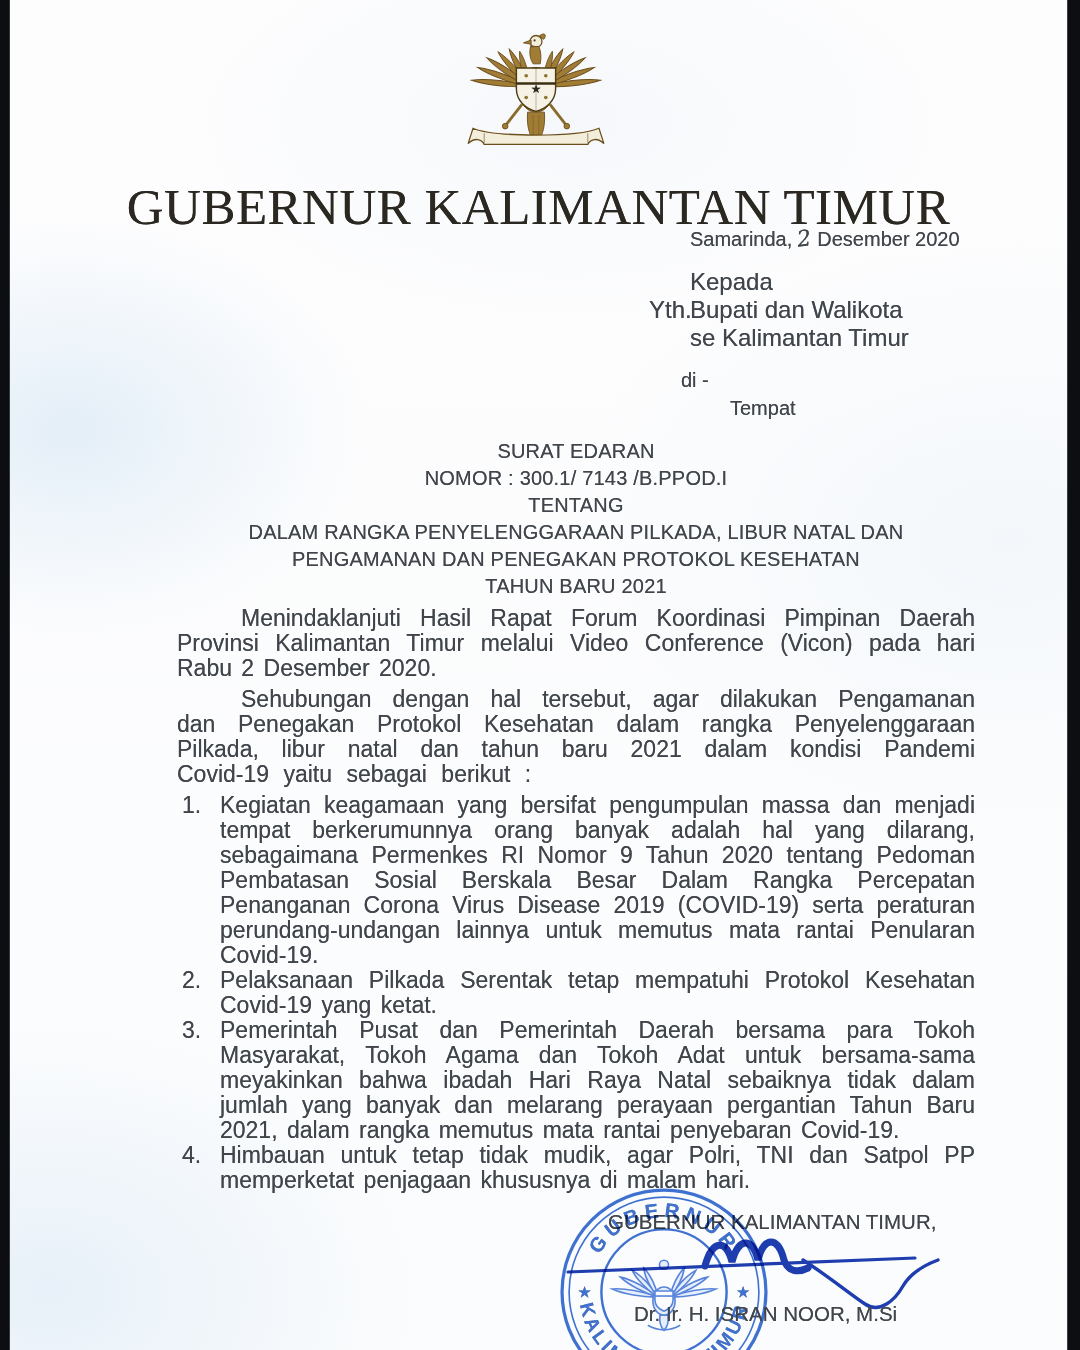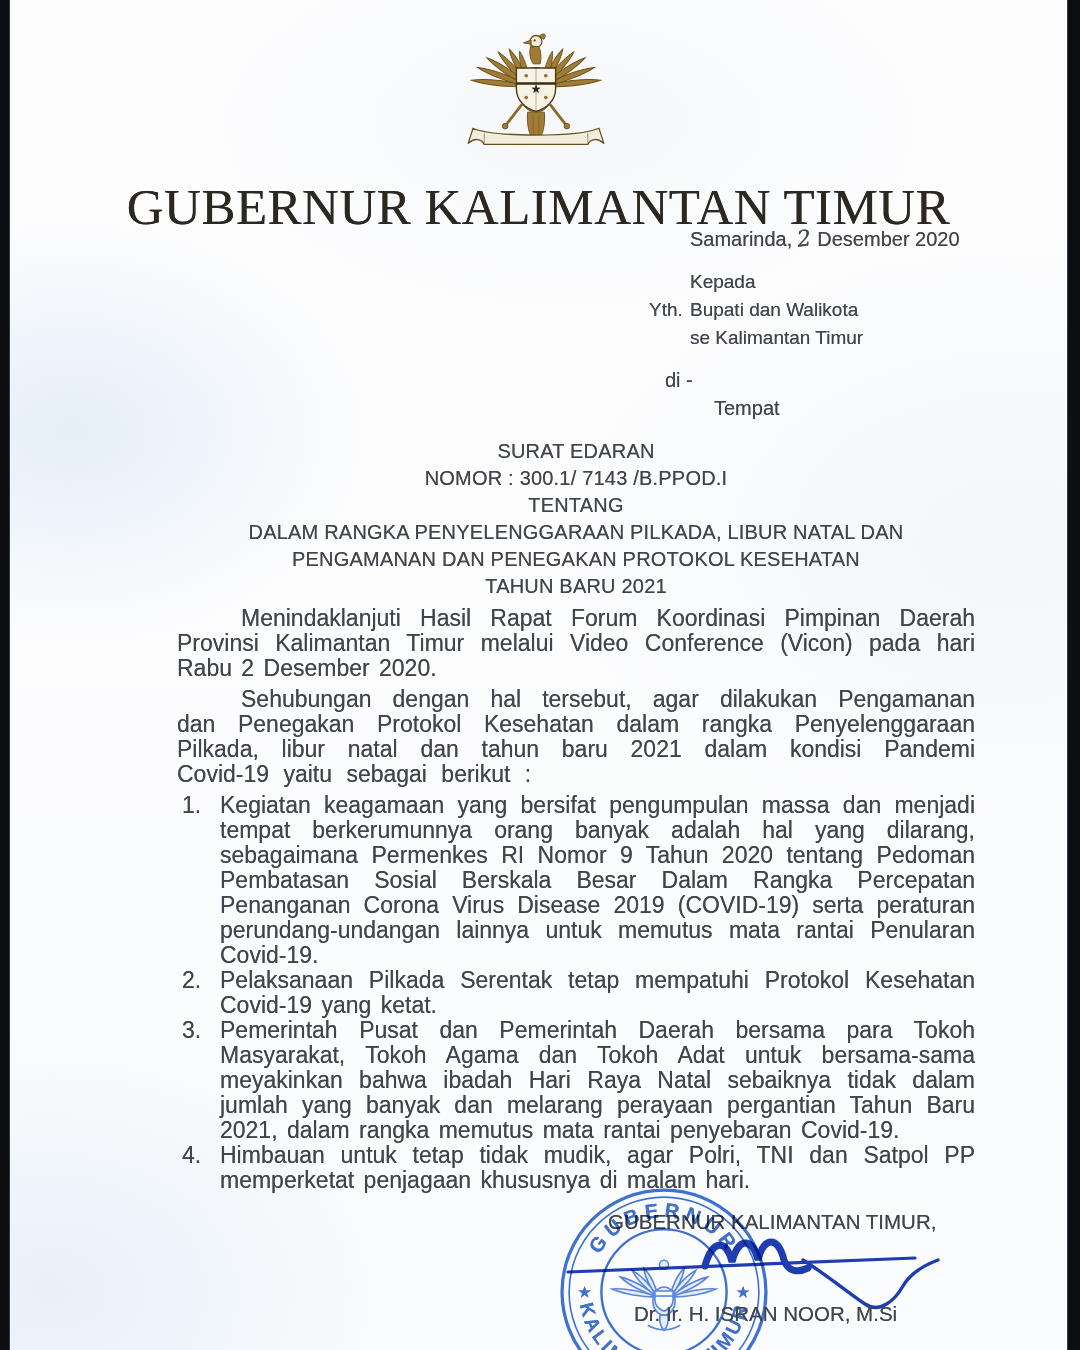--- a/index.html
+++ b/index.html
@@ -34,25 +34,25 @@
   .title{
     position:absolute; left:0; top:178px; width:1057px; text-align:center;
     font-family:"Liberation Serif",serif; font-size:51px; letter-spacing:.5px;
     color:var(--title-ink); text-shadow:0 0 .5px rgba(43,39,33,.8); white-space:nowrap;
   }
 
   .dateline{ position:absolute; left:680px; top:226px; font-size:20px; white-space:nowrap; }
   .hand{ font-family:"DejaVu Serif",serif; font-style:italic; display:inline-block;
          transform:rotate(-7deg); font-size:22px; margin:0 6px 0 5px; }
 
-  .recipient{ position:absolute; left:639px; top:268px; font-size:19px; line-height:28px; }
+  .recipient{ position:absolute; left:639px; top:268px; font-size:24px; line-height:28px; }
   .r-indent{ padding-left:41px; }
   .yth{ display:inline-block; width:41px; }
 
-  .di-block{ position:absolute; left:655px; top:366px; font-size:20px; line-height:28px; }
+  .di-block{ position:absolute; left:671px; top:366px; font-size:20px; line-height:28px; }
   .tempat{ padding-left:49px; }
 
   .subject{ position:absolute; left:167px; top:438px; width:798px; text-align:center;
             font-size:20px; line-height:27px; letter-spacing:.2px; }
 
   .body{ position:absolute; left:167px; top:606px; width:798px;
          font-size:23px; line-height:25px; word-spacing:3px; }
   .p{ text-align:justify; text-indent:64px; margin:0 0 6px 0; }
   .ws-wide{ word-spacing:8px; }
   .list{ margin-top:2px; }

